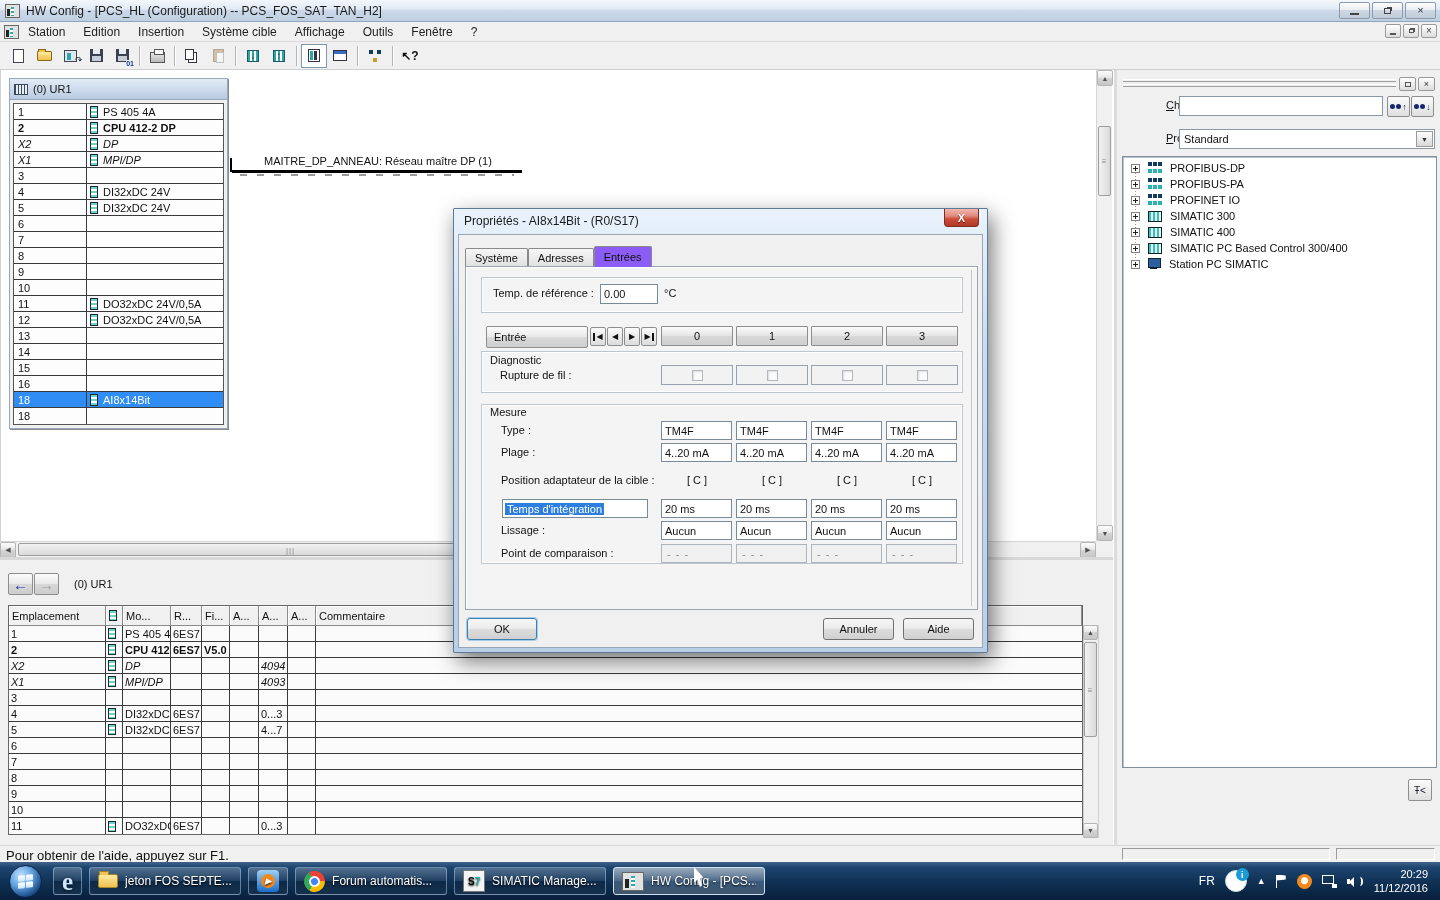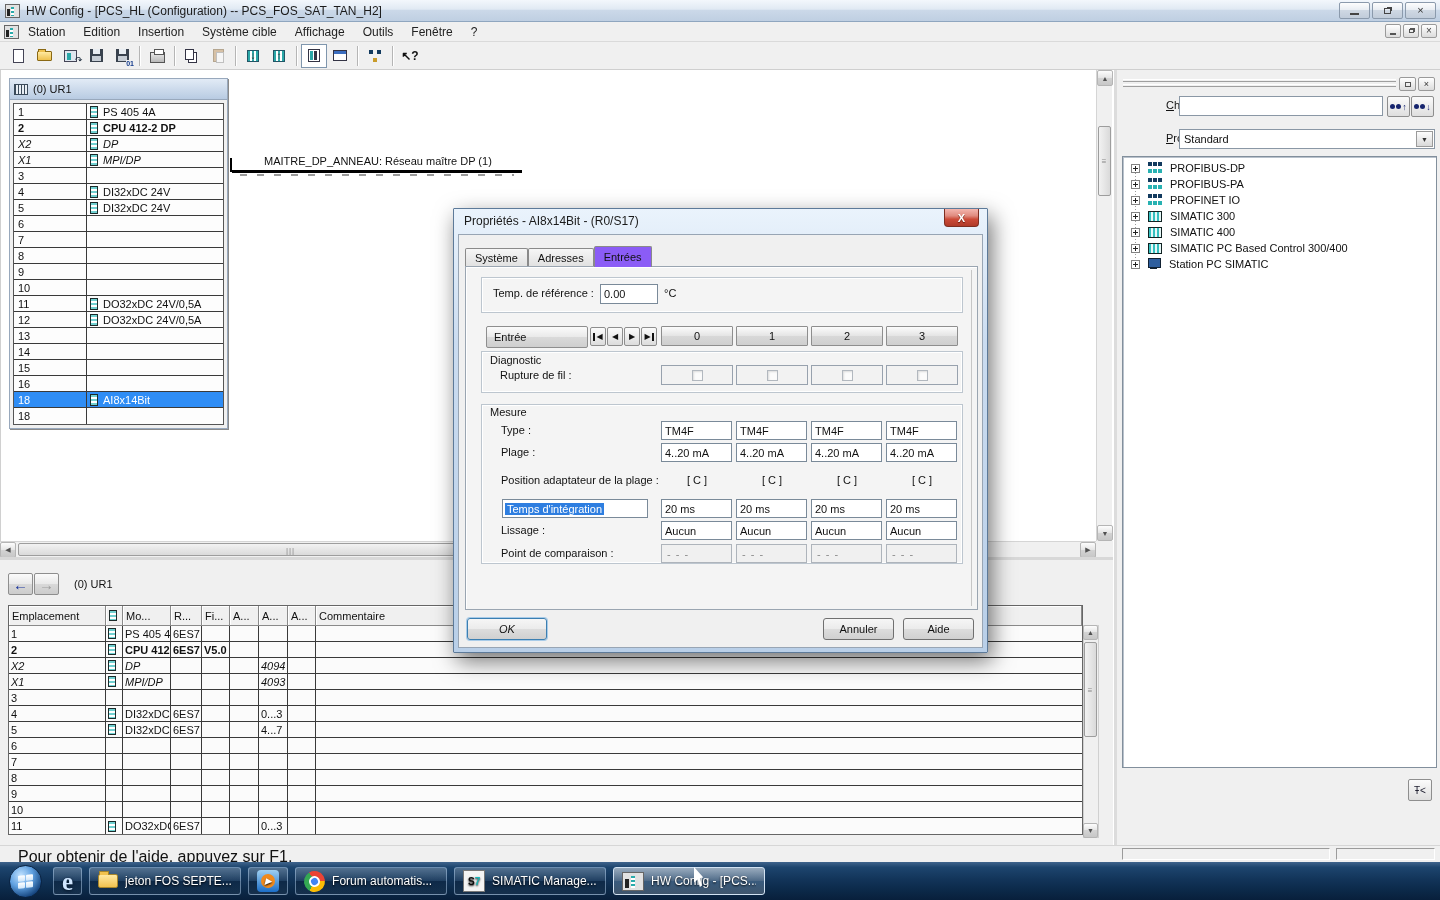--- a/index.html
+++ b/index.html
@@ -154,21 +154,21 @@
   .ic-pc{width:13px;height:12px;position:relative;flex:none;}
   .ic-pc:before{content:"";position:absolute;left:0;top:0;width:11px;height:8px;border:1px solid #123;background:#2d5e9e;}
   .ic-pc:after{content:"";position:absolute;left:2px;top:9px;width:7px;height:2px;background:#123;}
   .cat-desc{position:absolute;left:5px;top:706px;width:315px;height:64px;background:#fff;border:1px solid #828f9c;
     padding:3px 30px 3px 5px;font-size:11px;line-height:14px;}
   .desc-btn{position:absolute;right:8px;top:709px;width:24px;height:22px;border:1px solid #8e8e8e;border-radius:2px;
     background:linear-gradient(#fbfbfb,#dedede);display:flex;align-items:center;justify-content:center;font-size:10px;color:#223;}
 
   
   .statusbar{position:absolute;left:0;top:845px;width:100%;height:17px;background:#f0f0f0;border-top:1px solid #d6d6d6;}
-  .sb-text{position:absolute;left:18px;top:2px;font-size:16px;}
+  .sb-text{position:absolute;left:6px;top:2px;font-size:13px;}
   .sb-seg{position:absolute;top:2px;height:12px;border:1px solid #9b9b9b;border-bottom-color:#fff;border-right-color:#fff;}
 
   
   .taskbar{position:absolute;left:0;top:862px;width:100%;height:38px;
     background:linear-gradient(#40648c,#1d456e 14%,#123459 46%,#0c2a4a 72%,#081f3b);display:flex;align-items:center;}
   .orb{width:33px;height:33px;border-radius:50%;margin:0 11px 0 9px;flex:none;border:1px solid #0a2342;
     background:radial-gradient(circle at 35% 30%,#bfe1ff,#5fa0e0 40%,#16457e 76%,#0a2b52);
     display:flex;align-items:center;justify-content:center;}
   .orb-flag{display:grid;grid-template-columns:7px 7px;grid-template-rows:6px 6px;gap:1px;transform:skewY(-6deg);}
   .orb-flag i{background:linear-gradient(#ffffff,#cfe6fa);border-radius:1px;display:block;}
@@ -252,21 +252,21 @@
     display:flex;align-items:center;padding-left:3px;}
   .pos-cell{position:absolute;width:72px;height:16px;display:flex;align-items:center;justify-content:center;}
   .dis-cell{position:absolute;width:71px;height:19px;background:#f0f0f0;border:1px solid #aeb4bb;color:#8a8a8a;
     display:flex;align-items:center;padding-left:5px;letter-spacing:1px;}
   .integ-box{position:absolute;left:36px;top:232px;width:146px;height:19px;background:#fff;border:1px solid #7a8a99;
     display:flex;align-items:center;padding-left:2px;}
   .integ-box span{background:#2e7ee0;color:#fff;padding:0 2px;}
   .dlg-vline{position:absolute;left:505px;top:3px;bottom:3px;width:1px;background:#c6c6c6;}
   .dlg-btn{position:absolute;height:22px;border:1px solid #707070;border-radius:3px;font-size:11px;
     background:linear-gradient(#f6f6f6,#ebebeb 50%,#dddddd 50%,#d0d0d0);display:flex;align-items:center;justify-content:center;}
-  .dlg-btn.ok{left:8px;top:383px;width:80px;border-color:#3c7fb1;box-shadow:0 0 0 1px #a8cbe8;font-style:italic;}
+  .dlg-btn.ok{left:8px;top:383px;width:70px;border-color:#3c7fb1;box-shadow:0 0 0 1px #a8cbe8;}
   .dlg-btn.cancel{left:364px;top:383px;width:71px;}
   .dlg-btn.help{left:444px;top:383px;width:71px;}
 
   .cursor{position:absolute;left:694px;top:867px;width:13px;height:20px;z-index:99;
     background:#fff;clip-path:polygon(0 0,0 78%,28% 62%,45% 100%,62% 92%,45% 56%,72% 52%);
     filter:drop-shadow(1px 1px 1.5px rgba(0,0,0,.9));}
 </style>
 </head>
 <body>
 
@@ -807,20 +807,35 @@
         </div>
         <div class="tk-btn active wide">
           <span class="ic-hw">
             <i></i>
             <i class="t"></i>
           </span>
           <span class="lbl">HW Config - [PCS...</span>
         </div>
       </span>
   </div>
+  <div class="tray">
+    <span class="tr-fr">FR</span>
+    <span class="tr-round"></span>
+    <span class="tr-up">▲</span>
+    <span class="tr-flag"></span>
+    <span class="tr-orange"></span>
+    <span class="tr-net"></span>
+    <span class="tr-spk">
+        <i></i>
+      </span>
+    <span class="clock">
+      <div>20:29</div>
+      <div>11/12/2016</div>
+    </span>
+  </div>
 
   <div class="dialog">
     <span class="dlg-title">Propriétés - AI8x14Bit - (R0/S17)</span>
     <div class="dlg-close">X</div>
     <div class="dlg-client">
       <div class="tabs">
           <div class="tab">Système</div>
           <div class="tab">Adresses</div>
           <div class="tab active">Entrées</div>
         </div>
@@ -859,21 +874,21 @@
             </div>
             <div class="check-cell" style="left: 420px; top: 98px;">
               <span class="cb"></span>
             </div>
           </div>
 
         <div class="grp mes-grp"></div>
         <span class="flabel" style="left:24px;top:139px;">Mesure</span>
         <span class="flabel" style="left:35px;top:157px;">Type :</span>
         <span class="flabel" style="left:35px;top:179px;">Plage :</span>
-        <span class="flabel" style="left:35px;top:207px;">Position adaptateur de la plage :</span>
+        <span class="flabel" style="left:35px;top:207px;">Position adaptateur de la cible :</span>
         <div class="integ-box">
             <span>Temps d'intégration</span>
           </div>
         <span class="flabel" style="left:35px;top:257px;">Lissage :</span>
         <span class="flabel" style="left:35px;top:280px;">Point de comparaison :</span>
         <div>
             <div class="val-cell" style="left: 195px; top: 154px;">TM4F</div>
             <div class="val-cell" style="left: 270px; top: 154px;">TM4F</div>
             <div class="val-cell" style="left: 345px; top: 154px;">TM4F</div>
             <div class="val-cell" style="left: 420px; top: 154px;">TM4F</div>

